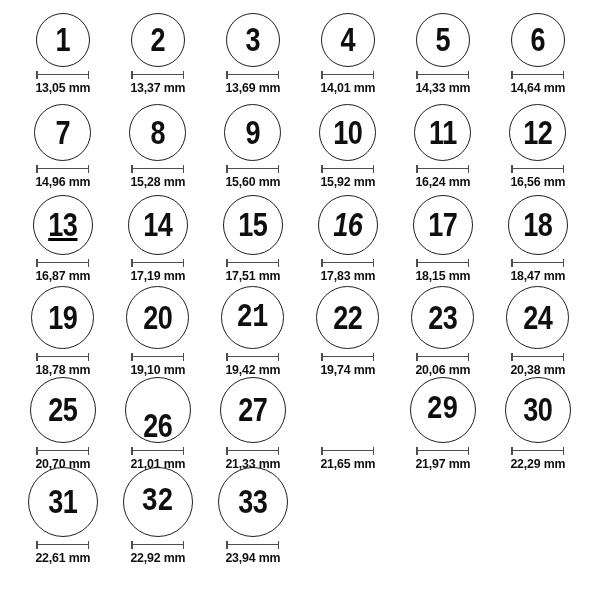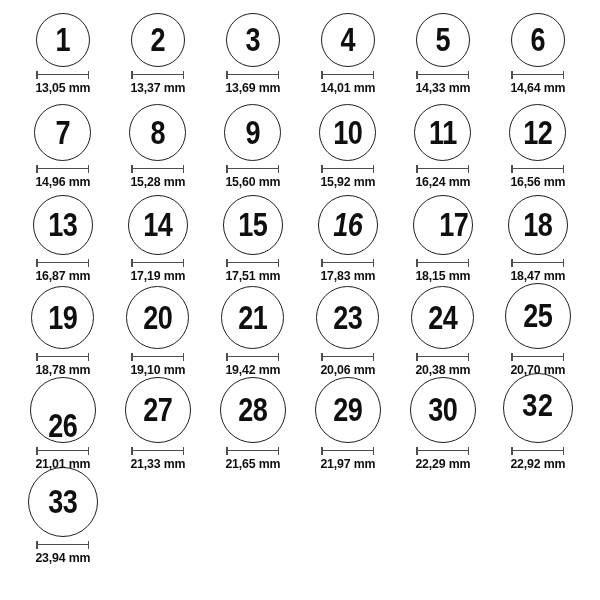--- a/index.html
+++ b/index.html
@@ -224,21 +224,21 @@
     </div>
     <div class="measure">
       <span class="tick"></span>
       <span class="hline"></span>
       <span class="tick"></span>
     </div>
     <div class="mm">16,56 mm</div>
   </div>
 
   <div class="cell">
-    <div class="circle" style="width: 60px; height: 60px;">
+    <div class="circle" style="width: 60px; height: 60px; text-decoration: underline;">
       <span class="num">13</span>
     </div>
     <div class="measure">
       <span class="tick"></span>
       <span class="hline"></span>
       <span class="tick"></span>
     </div>
     <div class="mm">16,87 mm</div>
   </div>
 
@@ -272,21 +272,21 @@
     </div>
     <div class="measure">
       <span class="tick"></span>
       <span class="hline"></span>
       <span class="tick"></span>
     </div>
     <div class="mm">17,83 mm</div>
   </div>
 
   <div class="cell">
-    <div class="circle" style="width: 60px; height: 60px; justify-content: flex-end;">
+    <div class="circle" style="width: 60px; height: 60px;">
       <span class="num">17</span>
     </div>
     <div class="measure">
       <span class="tick"></span>
       <span class="hline"></span>
       <span class="tick"></span>
     </div>
     <div class="mm">18,15 mm</div>
   </div>
 
@@ -320,31 +320,42 @@
     </div>
     <div class="measure">
       <span class="tick"></span>
       <span class="hline"></span>
       <span class="tick"></span>
     </div>
     <div class="mm">19,10 mm</div>
   </div>
 
   <div class="cell">
+    <div class="circle" style="width: 63px; height: 63px; font-family: Liberation Mono, monospace;">
+      <span class="num">21</span>
+    </div>
+    <div class="measure">
+      <span class="tick"></span>
+      <span class="hline"></span>
+      <span class="tick"></span>
+    </div>
+    <div class="mm">19,42 mm</div>
+  </div>
+
+  <div class="cell">
     <div class="circle" style="width: 63px; height: 63px;">
-      <span class="num">21</span>
-    </div>
-    <div class="measure">
-      <span class="tick"></span>
-      <span class="hline"></span>
-      <span class="tick"></span>
-    </div>
-    <div class="mm">19,42 mm</div>
-  </div>
-
+      <span class="num">22</span>
+    </div>
+    <div class="measure">
+      <span class="tick"></span>
+      <span class="hline"></span>
+      <span class="tick"></span>
+    </div>
+    <div class="mm">19,74 mm</div>
+  </div>
 
   <div class="cell">
     <div class="circle" style="width: 63px; height: 63px;">
       <span class="num">23</span>
     </div>
     <div class="measure">
       <span class="tick"></span>
       <span class="hline"></span>
       <span class="tick"></span>
     </div>
@@ -393,33 +404,30 @@
     </div>
     <div class="measure">
       <span class="tick"></span>
       <span class="hline"></span>
       <span class="tick"></span>
     </div>
     <div class="mm">21,33 mm</div>
   </div>
 
   <div class="cell">
-    <div class="circle" style="width: 66px; height: 66px;">
-      <span class="num">28</span>
-    </div>
     <div class="measure">
       <span class="tick"></span>
       <span class="hline"></span>
       <span class="tick"></span>
     </div>
     <div class="mm">21,65 mm</div>
   </div>
 
   <div class="cell">
-    <div class="circle" style="width: 66px; height: 66px;">
+    <div class="circle" style="width: 66px; height: 66px; font-family: Liberation Mono, monospace;">
       <span class="num">29</span>
     </div>
     <div class="measure">
       <span class="tick"></span>
       <span class="hline"></span>
       <span class="tick"></span>
     </div>
     <div class="mm">21,97 mm</div>
   </div>
 
@@ -428,20 +436,31 @@
       <span class="num">30</span>
     </div>
     <div class="measure">
       <span class="tick"></span>
       <span class="hline"></span>
       <span class="tick"></span>
     </div>
     <div class="mm">22,29 mm</div>
   </div>
 
+  <div class="cell">
+    <div class="circle" style="width: 70px; height: 70px;">
+      <span class="num">31</span>
+    </div>
+    <div class="measure">
+      <span class="tick"></span>
+      <span class="hline"></span>
+      <span class="tick"></span>
+    </div>
+    <div class="mm">22,61 mm</div>
+  </div>
 
   <div class="cell">
     <div class="circle" style="width: 70px; height: 70px; font-family: Liberation Mono, monospace;">
       <span class="num">32</span>
     </div>
     <div class="measure">
       <span class="tick"></span>
       <span class="hline"></span>
       <span class="tick"></span>
     </div>

